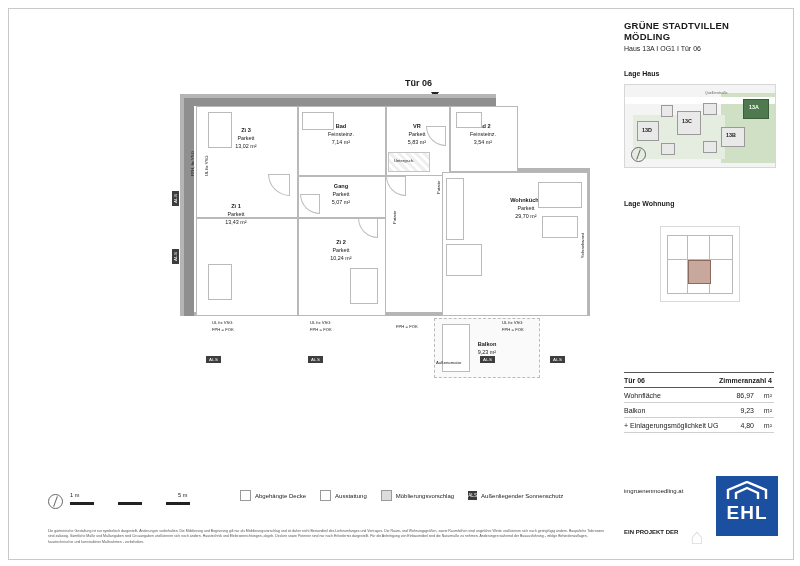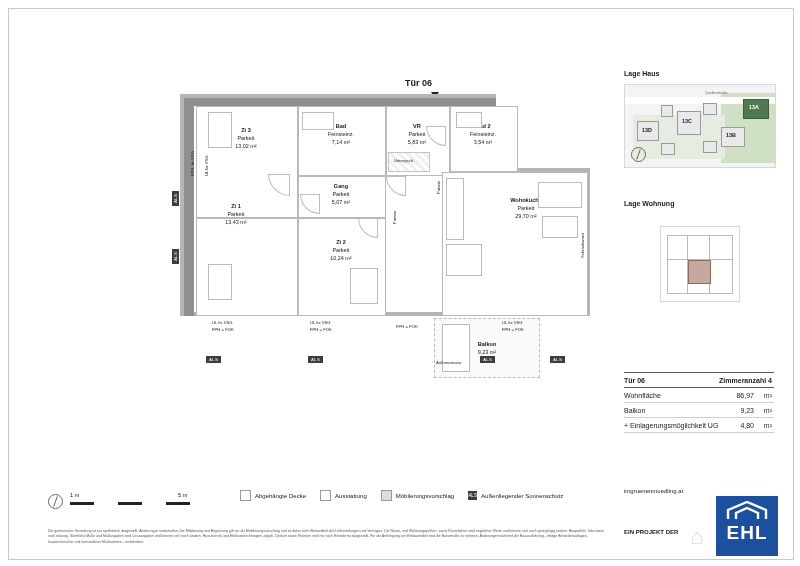--- a/index.html
+++ b/index.html
@@ -58,21 +58,21 @@
 
   .legend{position:absolute;left:240px;top:490px;width:380px;font-size:6px;display:flex;gap:14px;align-items:center;}
   .legend .it{display:flex;align-items:center;gap:4px;}
   .sw{width:9px;height:9px;border:.8px solid #9a9a9a;background:#fff;}
   .sw.grey{background:#dcdcdc;}
   .sw.als{background:#3a3a3a;color:#fff;font-size:4.6px;display:flex;align-items:center;justify-content:center;border:none;}
 
   .site{position:absolute;left:624px;top:488px;font-size:6px;color:#222;}
   .projekt{position:absolute;left:624px;top:529px;font-size:6px;font-weight:bold;color:#222;}
 
-  .ehl{position:absolute;left:716px;top:496px;width:62px;height:60px;background:#1b4fa0;}
+  .ehl{position:absolute;left:716px;top:476px;width:62px;height:60px;background:#1b4fa0;}
   .ehl .hse{position:absolute;left:8px;top:5px;width:46px;height:20px;}
   .ehl .txt{position:absolute;left:0;top:26px;width:62px;text-align:center;color:#fff;font-size:19px;font-weight:bold;letter-spacing:1px;}
   .swoosh{position:absolute;left:690px;top:524px;font-size:22px;color:#ddd;}
 
   .disclaimer{position:absolute;left:48px;top:529px;width:560px;font-size:3.5px;line-height:1.5;color:#555;}
 
   
   .plan{position:absolute;left:150px;top:68px;width:460px;height:340px;}
   .tur{position:absolute;left:405px;top:78px;font-size:9px;font-weight:bold;}
   .tur-arrow{position:absolute;left:431px;top:92px;width:0;height:0;border-left:4px solid transparent;border-right:4px solid transparent;border-top:6px solid #222;}
@@ -92,20 +92,24 @@
   .furn{position:absolute;border:.7px solid #bbb;background:#fff;}
   .dashbox{position:absolute;border:.7px dashed #bbb;}
 </style>
 </head>
 <body>
 
 <div class="page">
   <div class="frame"></div>
 
 
+  <div class="hdr">
+    <div class="t1">GRÜNE STADTVILLEN MÖDLING</div>
+    <div class="t2">Haus 13A I OG1 I Tür 06</div>
+  </div>
 
   <div class="sec-title" style="left:624px;top:70px;">Lage Haus</div>
 
   <div class="lagehaus">
     <div class="lh-green" style="left:0;top:0;width:150px;height:82px;background:#f4f4f4;"></div>
     <div class="lh-green" style="left:96px;top:8px;width:54px;height:70px;background:#cfe0c4;"></div>
     <div class="lh-green" style="left:8px;top:30px;width:92px;height:44px;background:#e5ece0;"></div>
     <div class="lh-road" style="left:0;top:12px;width:150px;height:7px;background:#ffffff;"></div>
     <div class="lh-street" style="left:80px;top:6px;">Quellenstraße</div>
 

